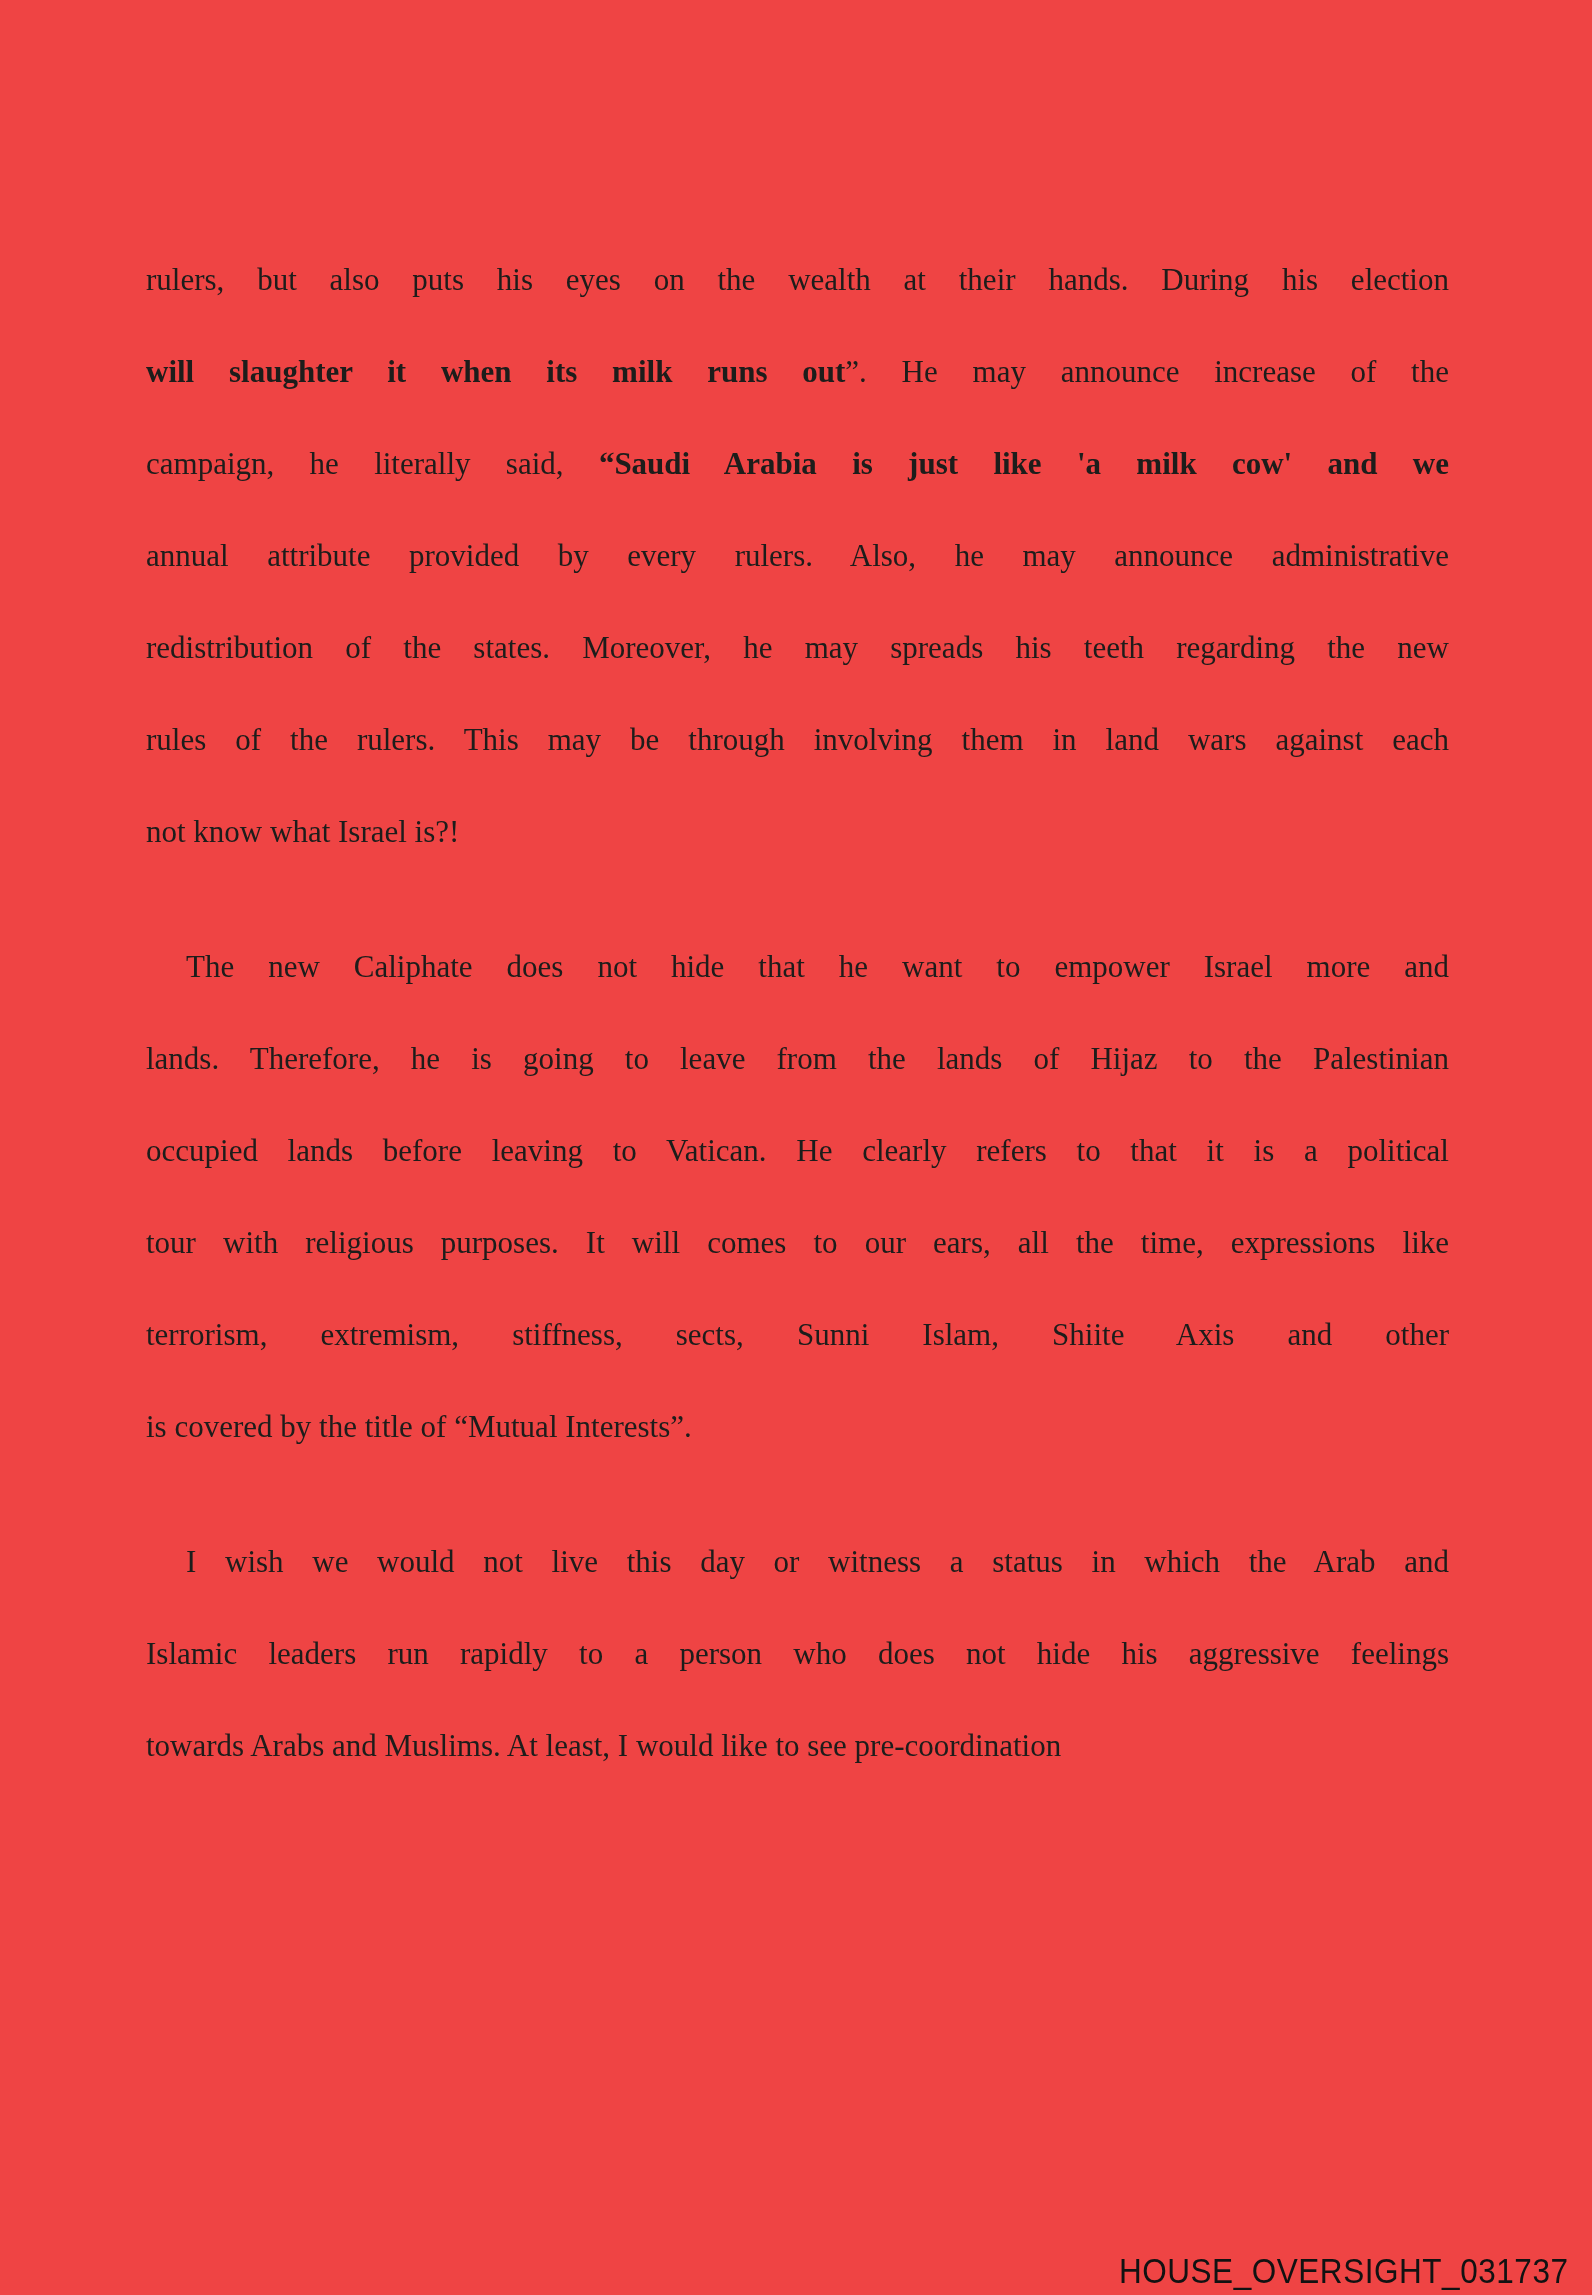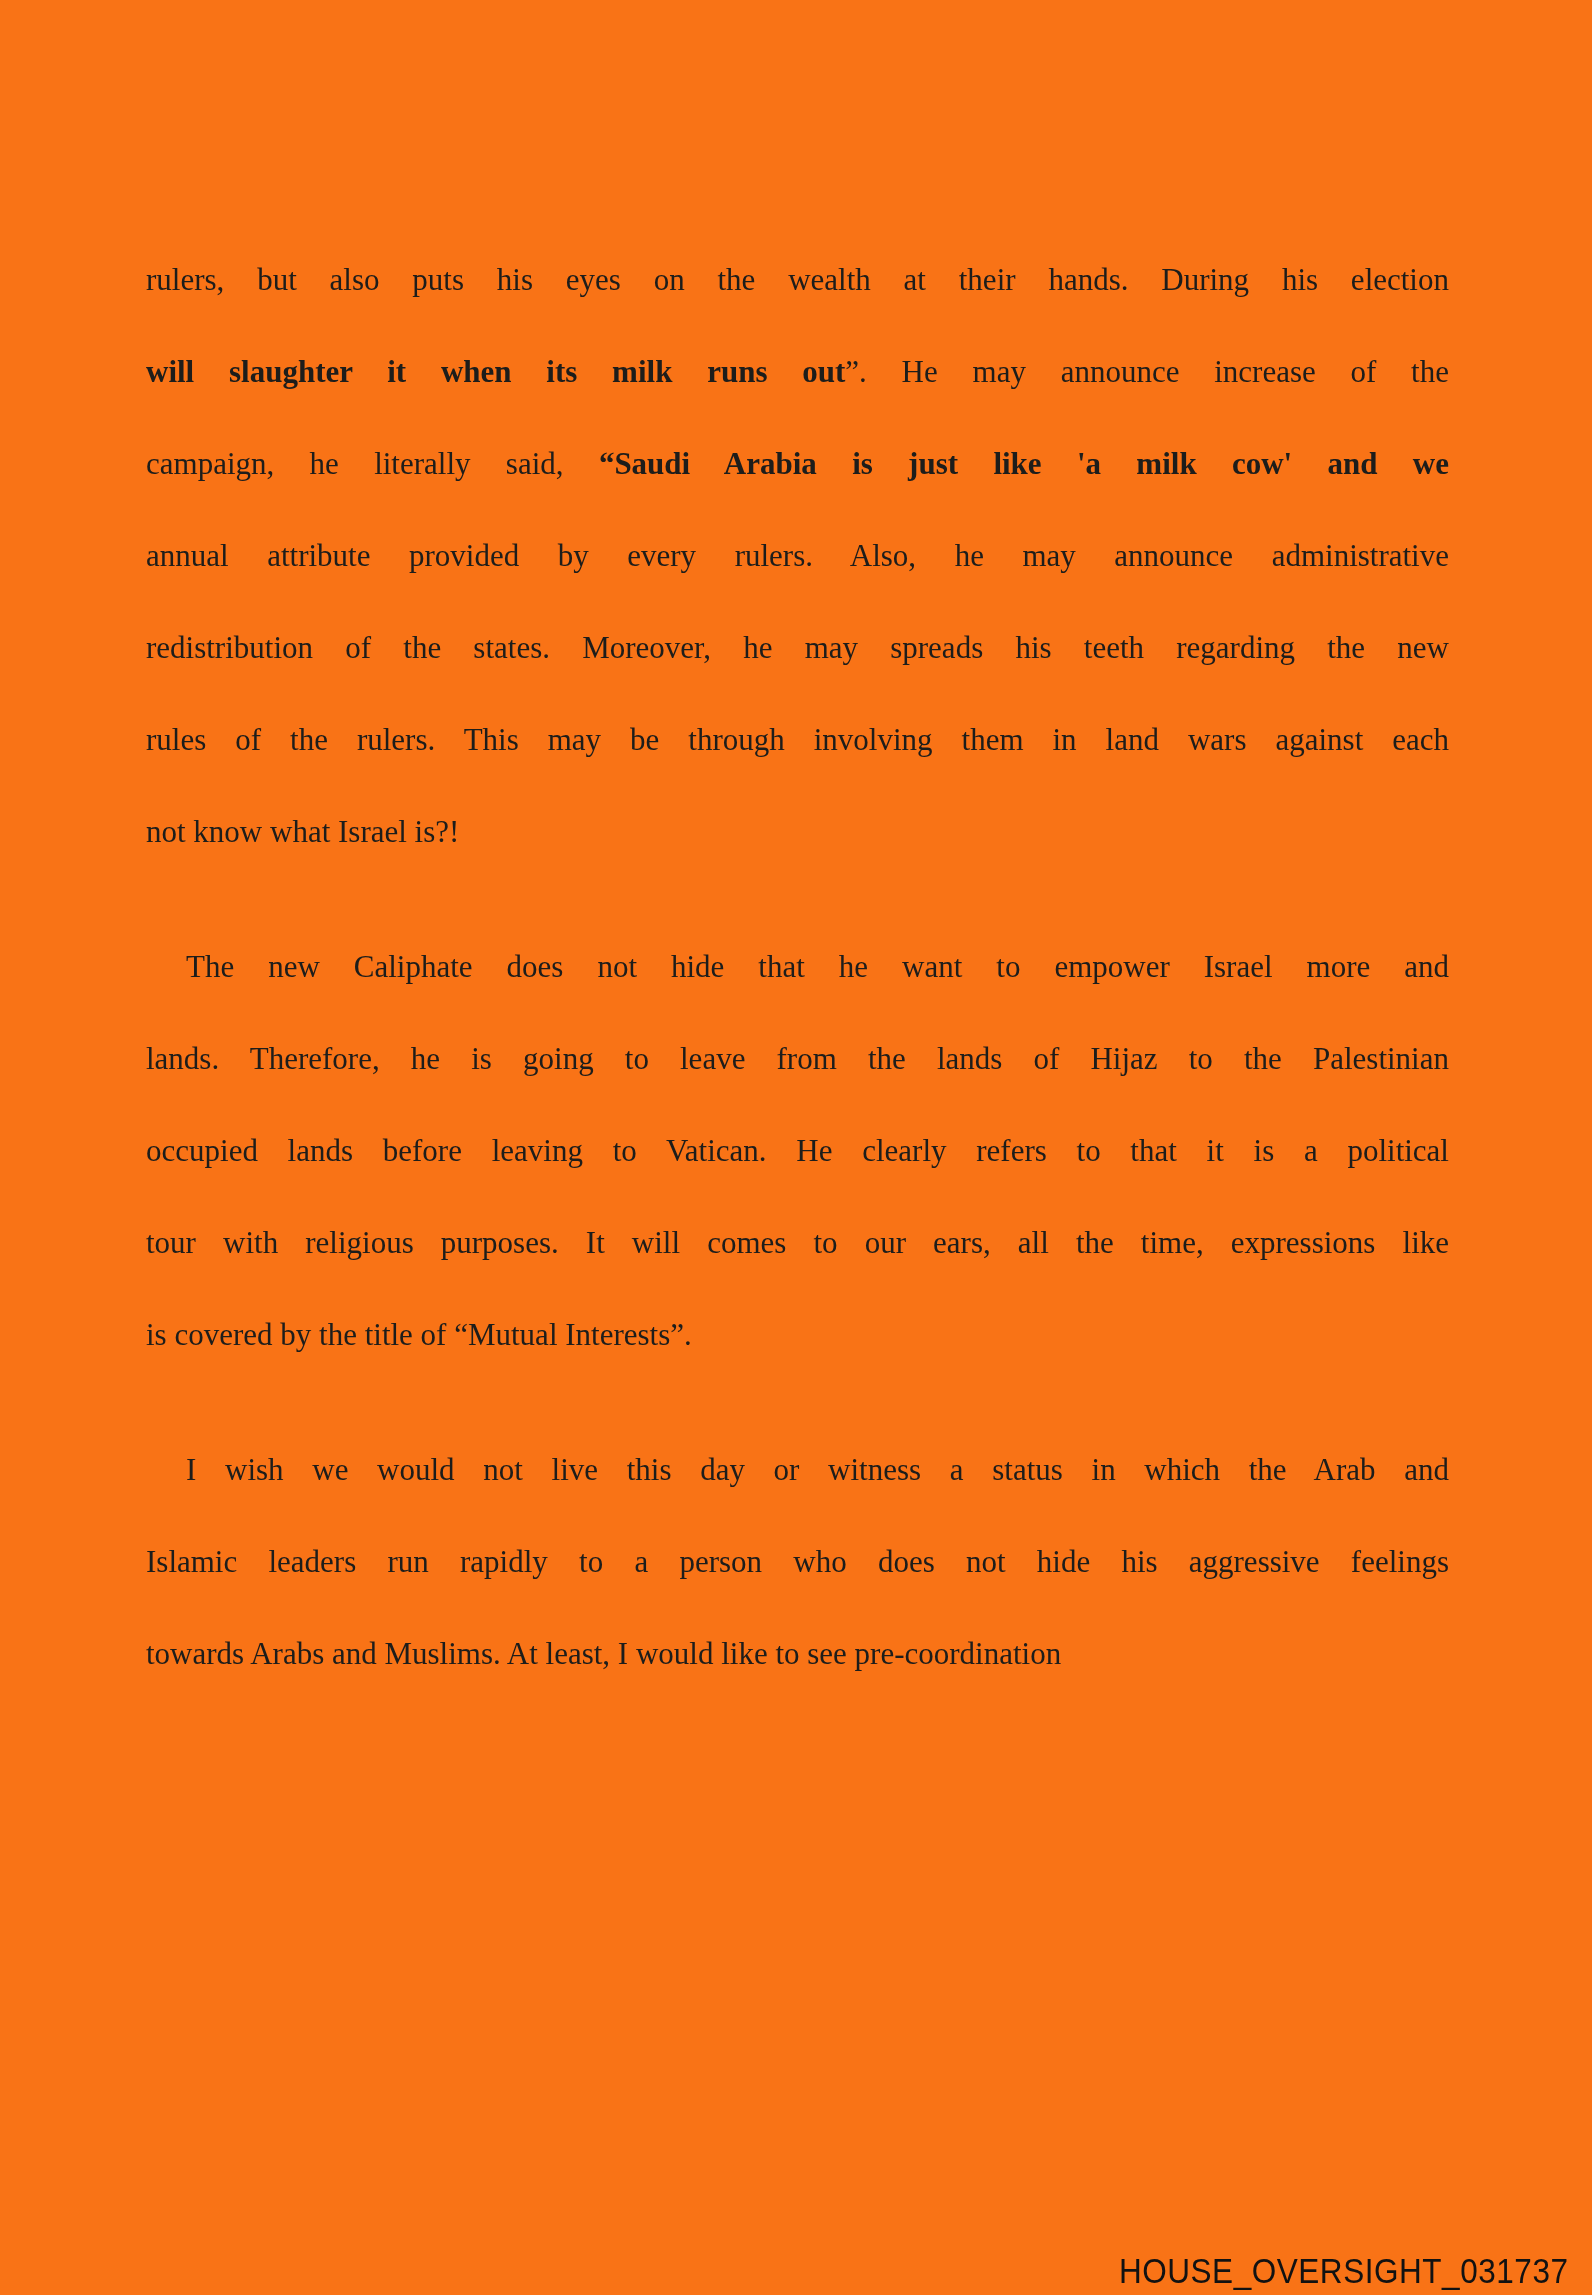--- a/index.html
+++ b/index.html
@@ -1,21 +1,21 @@
 <!DOCTYPE html>
 <html style="font-size:10.3px"><head>
 <meta charset="utf-8">
 <style>
   html,body{margin:0;padding:0;}
   body{background:#ffffff;}
   .page{
     position:relative;
     width:1592px;
     height:2295px;
-    background:#f97316;
+    background:#ef4444;
     overflow:hidden;
     font-family:"Liberation Serif","DejaVu Serif",serif;
     color:#1d1d1b;
   }
   .text-block{
     position:absolute;
     left:146px;
     top:234px;
     width:1303px;
   }
@@ -61,20 +61,21 @@
         <div class="line"><span class="seg">annual attribute provided by every rulers. Also, he may announce administrative</span></div>
         <div class="line"><span class="seg">redistribution of the states. Moreover, he may spreads his teeth regarding the new</span></div>
         <div class="line"><span class="seg">rules of the rulers. This may be through involving them in land wars against each</span></div>
         <div class="line last"><span class="seg">not know what Israel is?!</span></div>
       </div>
       <div class="paragraph">
         <div class="line indent"><span class="seg">The new Caliphate does not hide that he want to empower Israel more and</span></div>
         <div class="line"><span class="seg">lands. Therefore, he is going to leave from the lands of Hijaz to the Palestinian</span></div>
         <div class="line"><span class="seg">occupied lands before leaving to Vatican. He clearly refers to that it is a political</span></div>
         <div class="line"><span class="seg">tour with religious purposes. It will comes to our ears, all the time, expressions like</span></div>
+        <div class="line"><span class="seg">terrorism, extremism, stiffness, sects, Sunni Islam, Shiite Axis and other</span></div>
         <div class="line last"><span class="seg">is covered by the title of “Mutual Interests”.</span></div>
       </div>
       <div class="paragraph">
         <div class="line indent"><span class="seg">I wish we would not live this day or witness a status in which the Arab and</span></div>
         <div class="line"><span class="seg">Islamic leaders run rapidly to a person who does not hide his aggressive feelings</span></div>
         <div class="line last"><span class="seg">towards Arabs and Muslims. At least, I would like to see pre-coordination</span></div>
       </div>
     </div>
   <div class="bates">HOUSE_OVERSIGHT_031737</div>
 </div>

